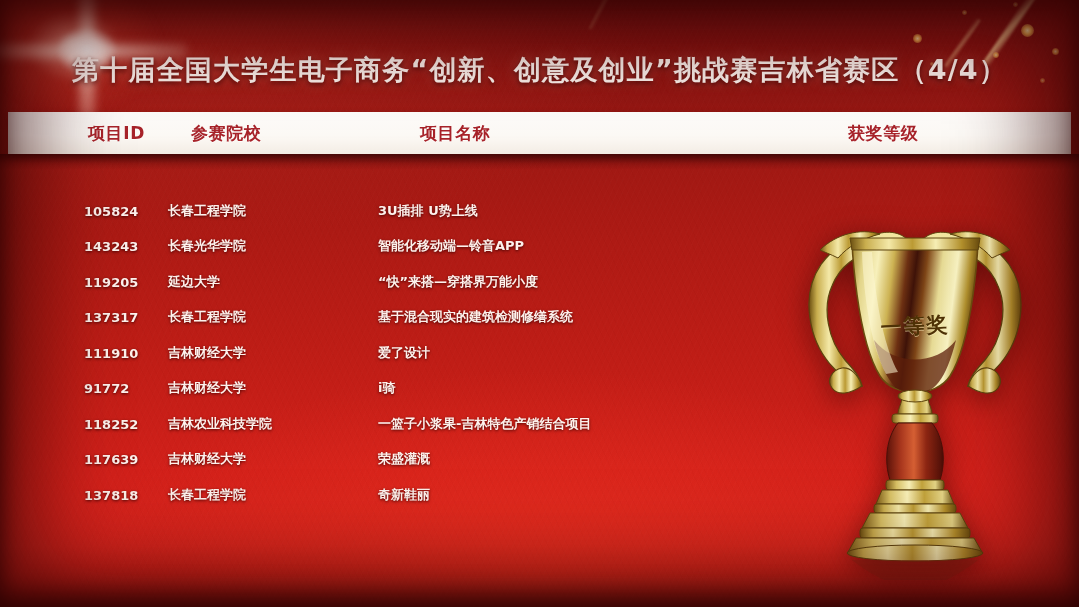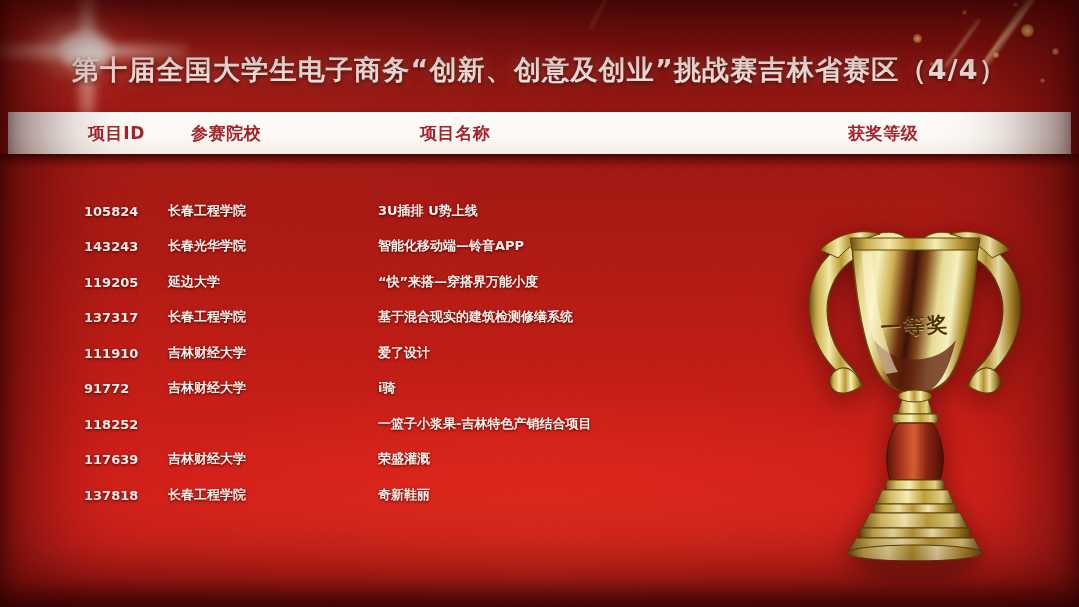--- a/index.html
+++ b/index.html
@@ -267,20 +267,21 @@
       <span class="c c-school">吉林财经大学</span>
       <span class="c c-name">爱了设计</span>
     </div>
     <div class="row">
       <span class="c c-id">91772</span>
       <span class="c c-school">吉林财经大学</span>
       <span class="c c-name">i骑</span>
     </div>
     <div class="row">
       <span class="c c-id">118252</span>
+      <span class="c c-school">吉林农业科技学院</span>
       <span class="c c-name">一篮子小浆果-吉林特色产销结合项目</span>
     </div>
     <div class="row">
       <span class="c c-id">117639</span>
       <span class="c c-school">吉林财经大学</span>
       <span class="c c-name">荣盛灌溉</span>
     </div>
     <div class="row">
       <span class="c c-id">137818</span>
       <span class="c c-school">长春工程学院</span>

